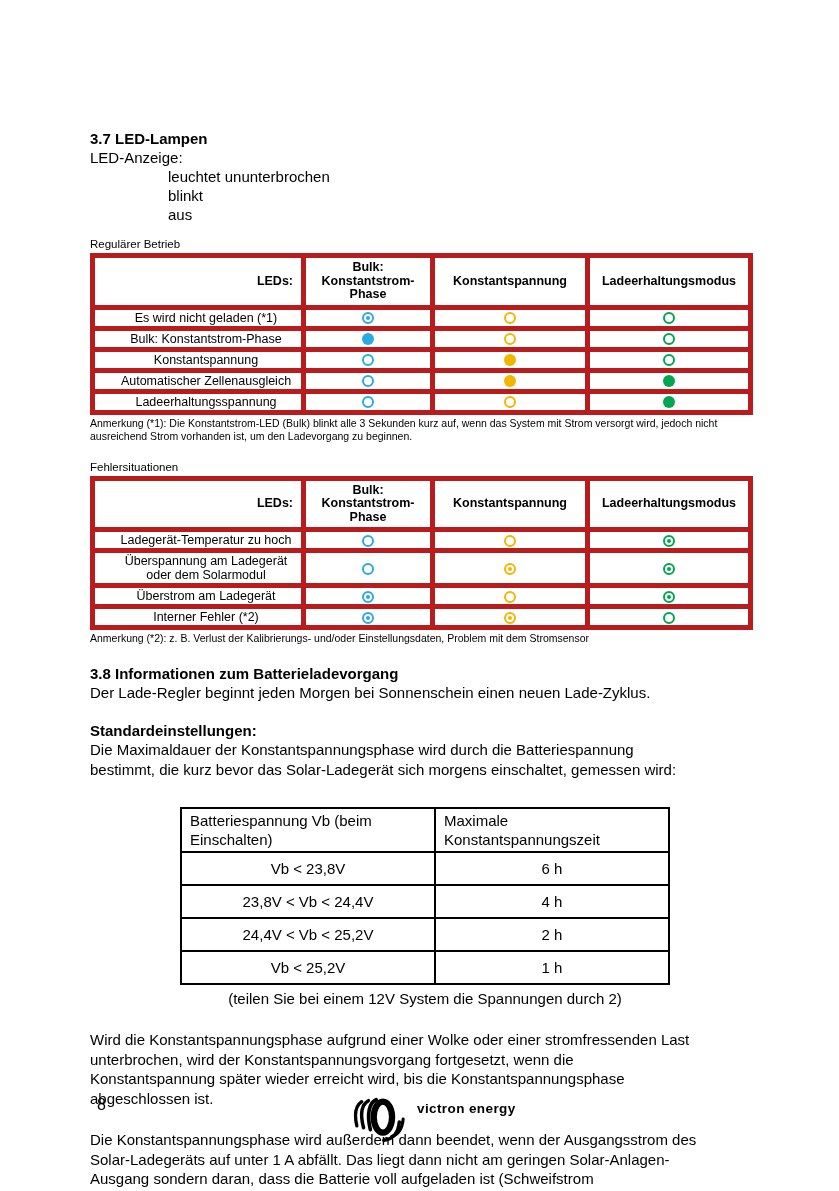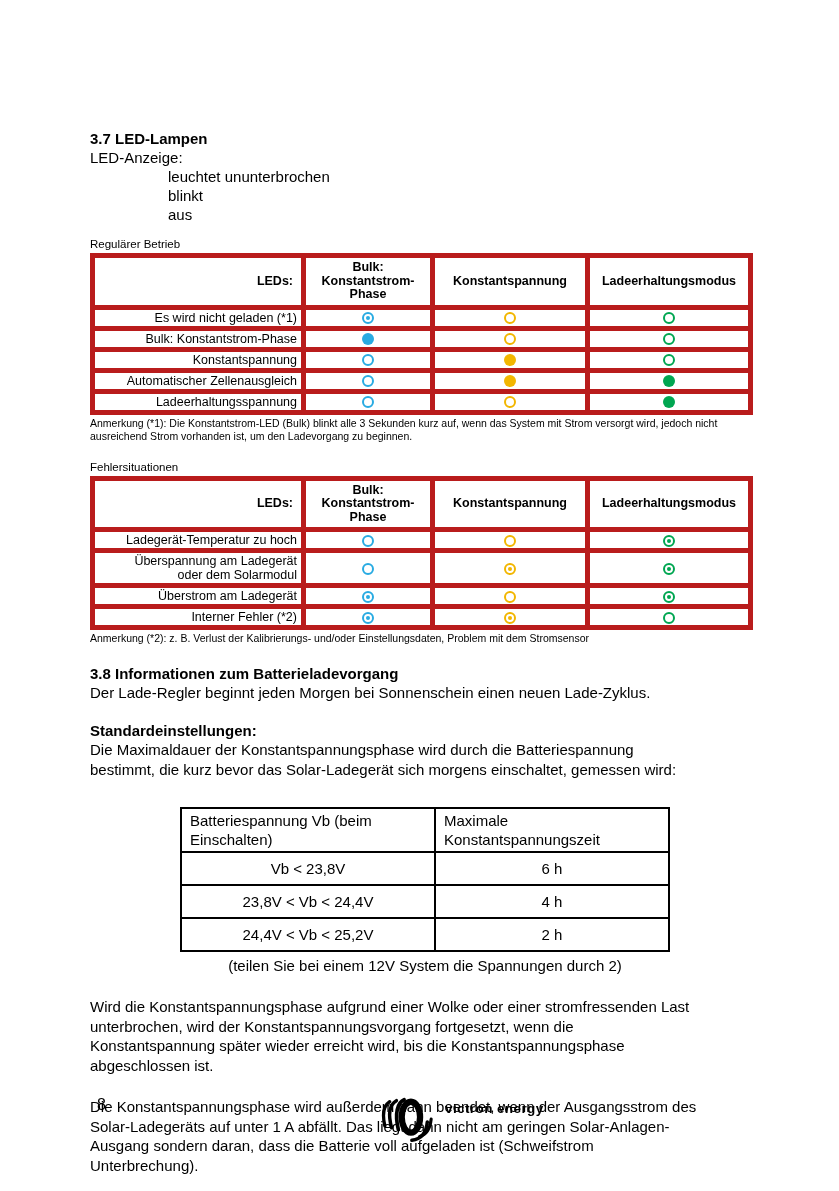--- a/index.html
+++ b/index.html
@@ -26,21 +26,21 @@
   .led-table th {
     font-weight: bold; font-size: 12.5px; line-height: 13.5px;
     text-align: center; vertical-align: middle;
     white-space: pre-line; padding: 3px 4px;
   }
   .led-table th:first-child { text-align: right; padding-right: 8px; width: 194px; }
   .led-table th:nth-child(2) { width: 116px; }
   .led-table th:nth-child(3) { width: 142px; }
   .led-table th:nth-child(4) { width: 150px; }
   .led-table td { font-size: 12.5px; line-height: 14px; padding: 1px 4px; }
-  .led-table td.row-label { text-align: right; padding-left: 20px; }
+  .led-table td.row-label { text-align: center; padding-left: 20px; }
   .led-table td.led-cell { text-align: center; }
 
   .led { display: inline-block; width: 12px; height: 12px; border-radius: 50%;
          box-sizing: border-box; vertical-align: middle; position: relative; }
   .led-on { background: currentColor; }
   .led-off { border: 2px solid currentColor; background: #fff; }
   .led-blink { border: 2px solid currentColor; background: #fff; }
   .led-blink .led-dot { position: absolute; left: 2px; top: 2px; width: 4px; height: 4px;
                         border-radius: 50%; background: currentColor; }
 
@@ -53,21 +53,21 @@
                       text-align: left; vertical-align: top; padding: 2px 8px; }
   .voltage-table th:first-child { width: 236px; }
   .voltage-table td { font-size: 15px; text-align: center; height: 29px; }
   .table-caption { font-size: 15px; line-height: 19px; text-align: center; margin-top: 4px; width: 490px; }
 
   .para { font-size: 15px; margin-top: 22px; }
   .para div, .lines div { font-size: 15px; line-height: 19.5px; }
   .lines-small div { font-size: 10.5px; line-height: 13px; }
 
   .footer-pagenum { position: absolute; left: 97px; top: 1096px; font-size: 16px; }
-  .footer-logo { position: absolute; left: 380px; top: 1096px; display: flex; align-items: flex-start; }
+  .footer-logo { position: absolute; left: 352px; top: 1096px; display: flex; align-items: flex-start; }
   .logo-text { font-weight: bold; font-size: 13.5px; letter-spacing: 0.4px; margin-left: 9px; margin-top: 5px; }
 </style>
 </head>
 <body>
 
 <div class="page">
   <div class="content">
 
     <div class="sec-heading">3.7 LED-Lampen</div>
     <div class="body-line">LED-Anzeige:</div>
@@ -194,20 +194,24 @@
               <td>Vb &lt; 23,8V</td>
               <td>6 h</td>
             </tr>
             <tr>
               <td>23,8V &lt; Vb &lt; 24,4V</td>
               <td>4 h</td>
             </tr>
             <tr>
               <td>24,4V &lt; Vb &lt; 25,2V</td>
               <td>2 h</td>
+            </tr>
+            <tr>
+              <td>Vb &lt; 25,2V</td>
+              <td>1 h</td>
             </tr>
           </tbody>
         </table>
       <div class="table-caption">(teilen Sie bei einem 12V System die Spannungen durch 2)</div>
     </div>
 
     <div class="para lines">
         <div>Wird die Konstantspannungsphase aufgrund einer Wolke oder einer stromfressenden Last</div>
         <div>unterbrochen, wird der Konstantspannungsvorgang fortgesetzt, wenn die</div>
         <div>Konstantspannung später wieder erreicht wird, bis die Konstantspannungsphase</div>

